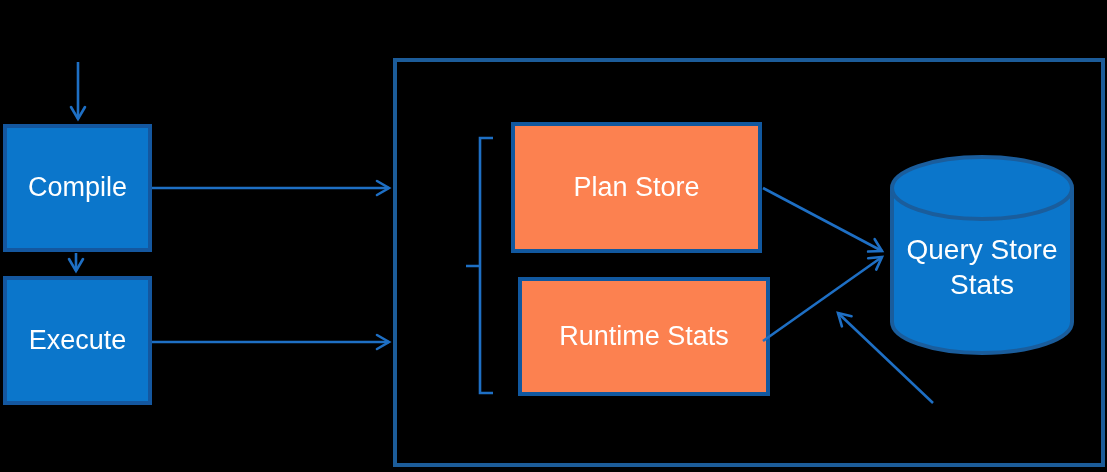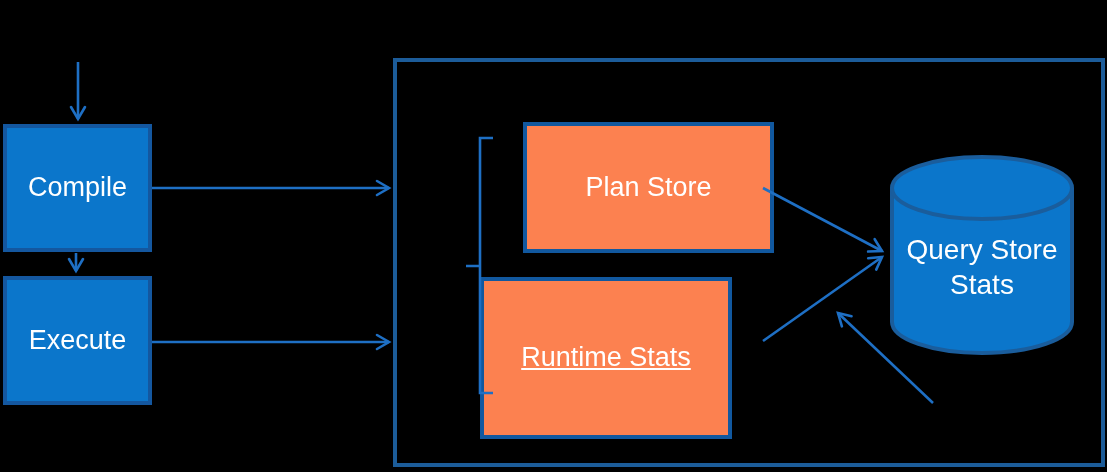--- a/index.html
+++ b/index.html
@@ -41,22 +41,22 @@
   }
   .compile{left:3px;top:124px;width:149px;height:128px;}
   .execute{left:3px;top:276px;width:149px;height:129px;}
   .container-box{
     position:absolute;
     box-sizing:border-box;
     left:393px;top:58px;width:712px;height:409px;
     border:4px solid var(--container-border,#1c5c99);
     background:transparent;
   }
-  .plan-store{left:511px;top:122px;width:251px;height:131px;margin-left:12px;}
-  .runtime-stats{left:480px;top:277px;width:252px;height:162px;text-decoration:underline;}
+  .plan-store{left:511px;top:122px;width:251px;height:131px;}
+  .runtime-stats{left:518px;top:277px;width:252px;height:119px;}
   .overlay{
     position:absolute;left:0;top:0;width:1107px;height:472px;
     pointer-events:none;
   }
   .connector,.brace{
     stroke:var(--arrow,#1e6fc4);
     stroke-width:2.6;
     fill:none;
   }
   .arrowhead-path{

